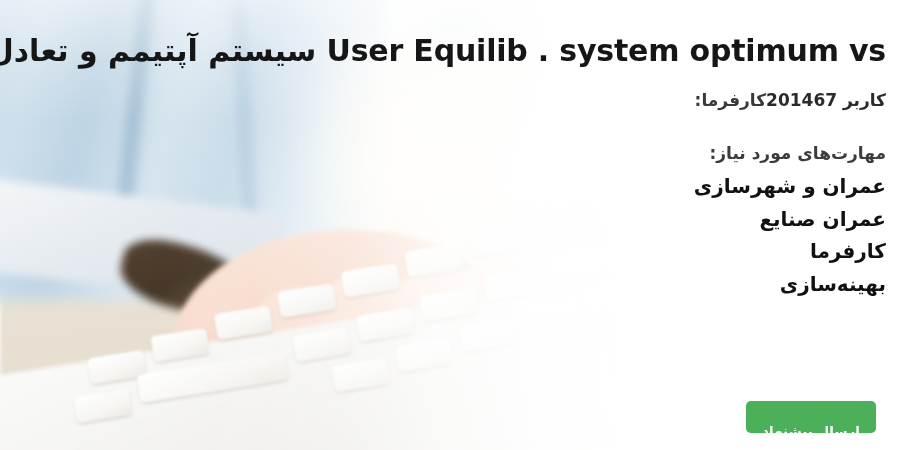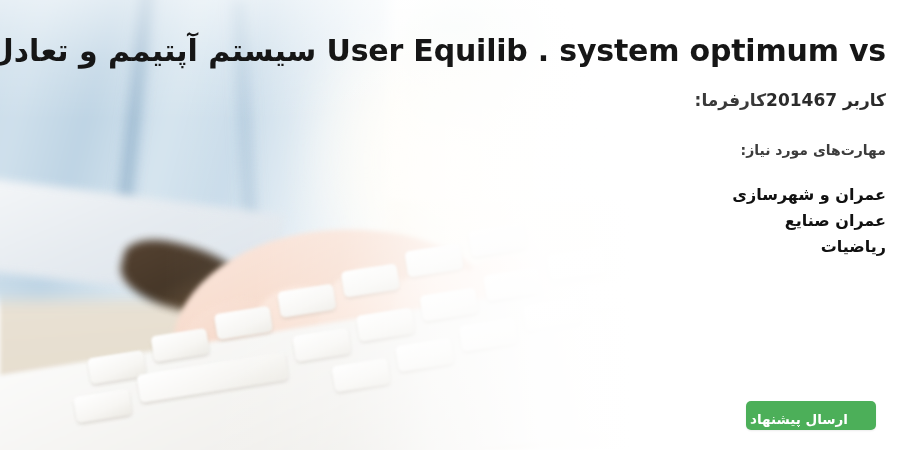--- a/index.html
+++ b/index.html
@@ -224,29 +224,29 @@
   .employer .emp-value { color: #2b2b2b; }
 
   .skills {
     position: absolute;
     top: 140px;
     right: 14px;
     text-align: right;
     direction: rtl;
   }
   .skills-heading {
-    font-size: 14px;
+    font-size: 17px;
     font-weight: bold;
     color: #3c3c3c;
     line-height: 1.55;
-    margin-bottom: 20px;
+    margin-bottom: 4px;
     white-space: nowrap;
   }
   .skill-item {
-    font-size: 16px;
+    font-size: 20px;
     font-weight: bold;
     color: #111111;
     line-height: 1.62;
     white-space: nowrap;
   }
 
   .cta-button {
     position: absolute;
     left: 746px;
     top: 401px;
@@ -254,23 +254,23 @@
     height: 29px;
     background: #4caf59;
     color: #ffffff;
     border: none;
     border-radius: 5px;
     font-family: "DejaVu Sans", "Liberation Sans", sans-serif;
     font-size: 13.5px;
     font-weight: bold;
     direction: rtl;
     cursor: pointer;
-    padding: 4px;
+    padding: 16px;
     line-height: 29px;
-    text-align: left;
+    text-align: right;
     box-shadow: 0 1px 2px rgba(0,0,0,.08);
   }
 </style>
 </head>
 <body>
 
 <div class="card">
 
   <div class="photo">
     <div class="photo-desk"></div>
@@ -327,19 +327,20 @@
     <div class="title">User Equilib . system optimum vs سیستم آپتیمم و تعادل کاربر</div>
 
     <div class="employer">
       <span class="emp-value">کاربر 201467</span><span class="emp-label">کارفرما:</span>
     </div>
 
     <div class="skills">
       <div class="skills-heading">مهارت‌های مورد نیاز:</div>
       <div class="skill-item">عمران و شهرسازی</div>
       <div class="skill-item">عمران صنایع</div>
-      <div class="skill-item">ریاضیات</div>
+      <div class="skill-item">کارفرما</div>
+      <div class="skill-item">بهینه‌سازی</div>
     </div>
 
     <button class="cta-button">ارسال پیشنهاد</button>
 
   </div>
 </div>
 
 </body></html>

